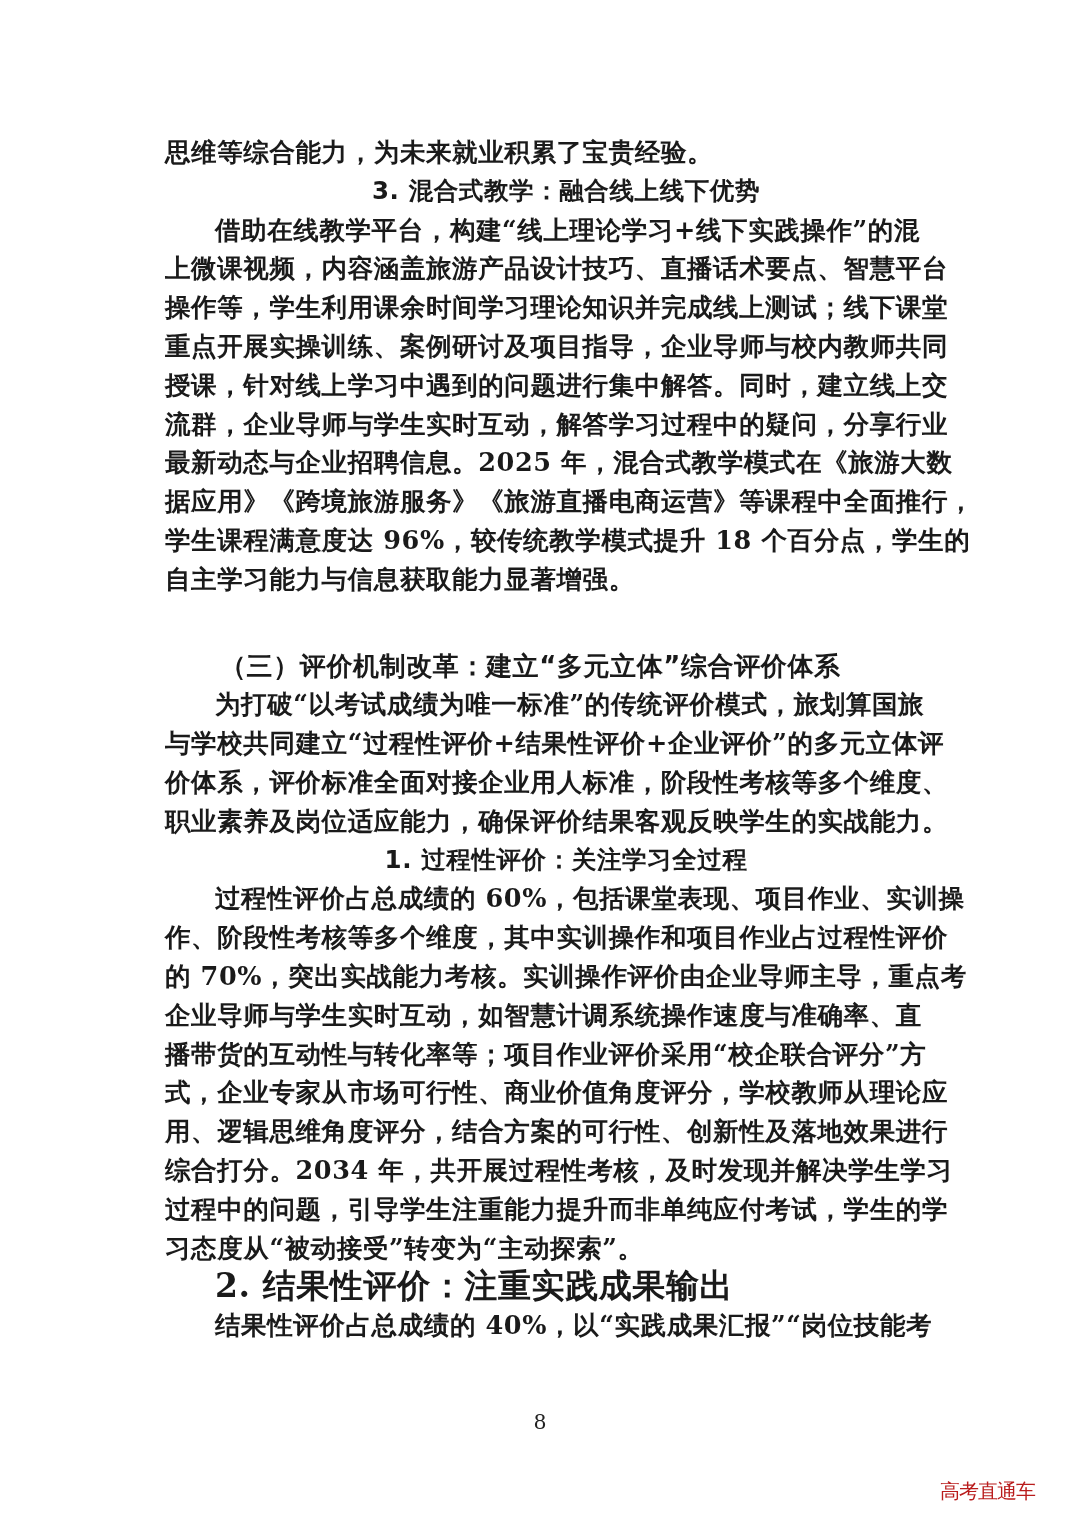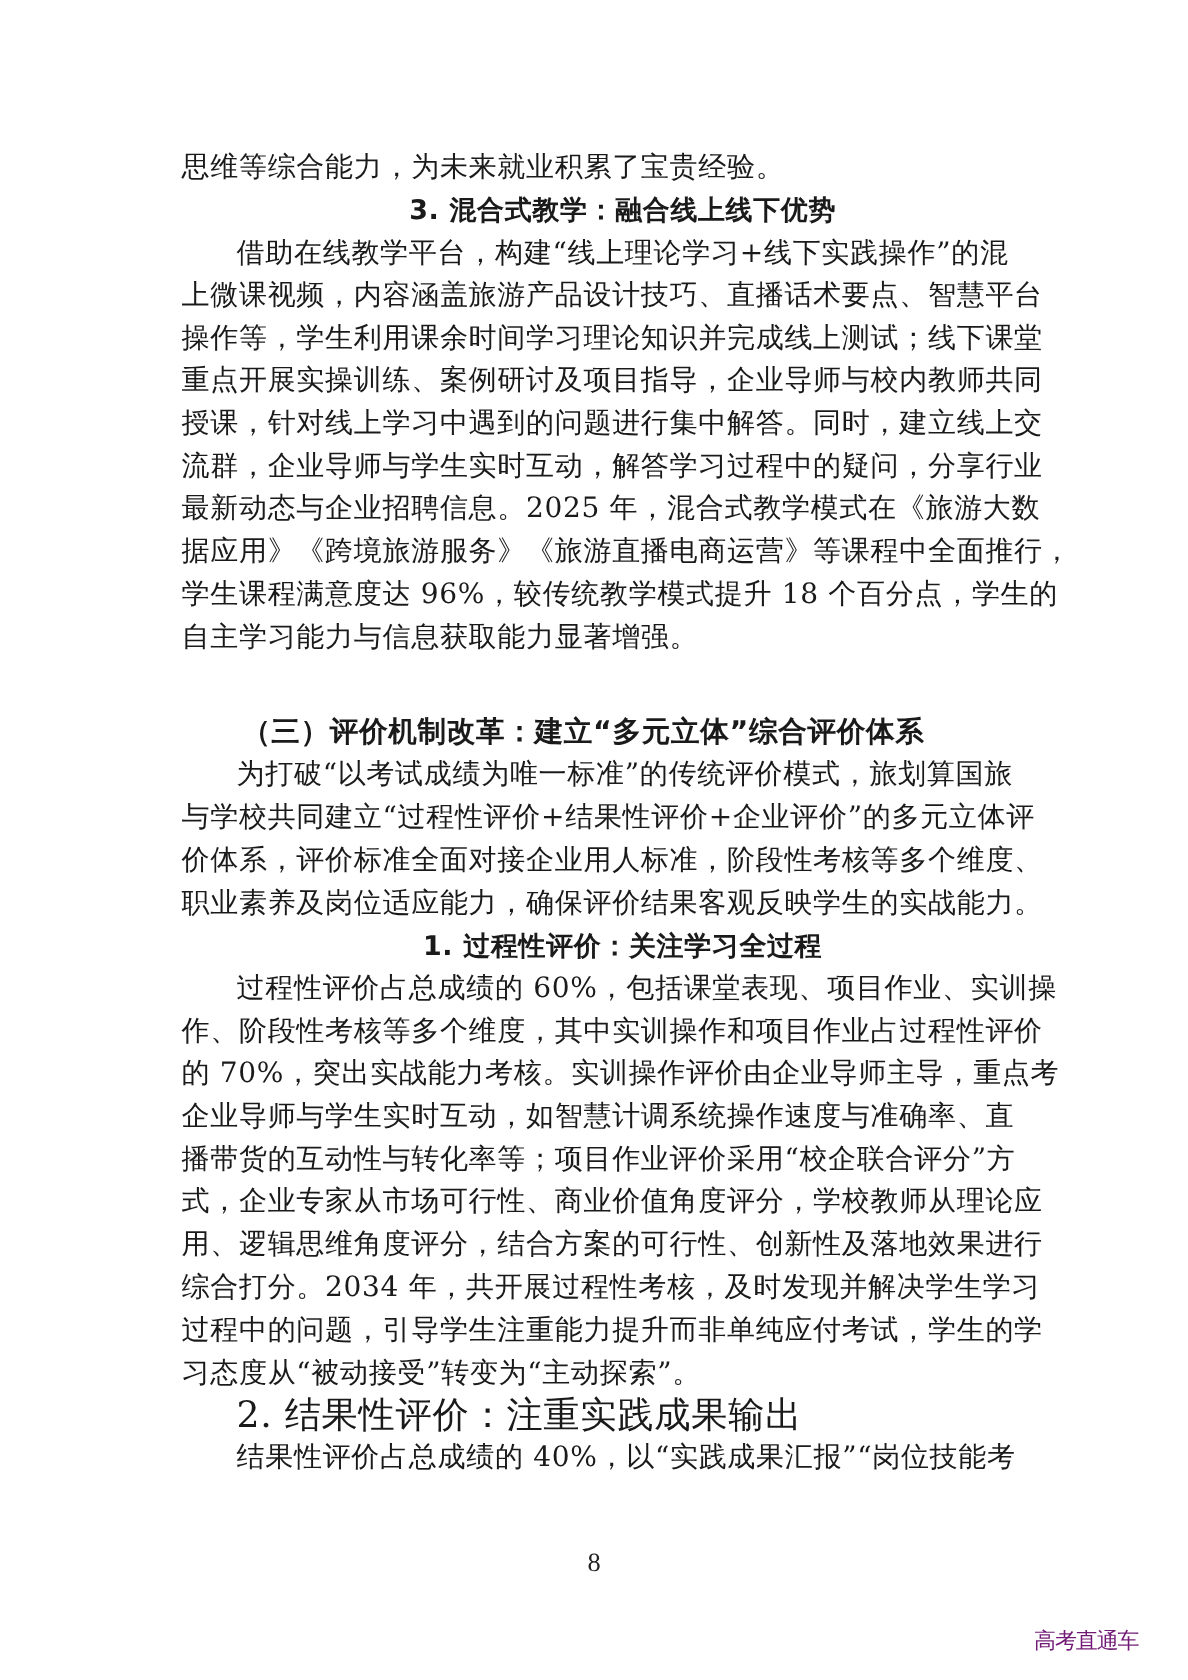--- a/index.html
+++ b/index.html
@@ -3,34 +3,34 @@
 <meta charset="utf-8">
 <style>
   html, body { margin: 0; padding: 0; }
   body {
     width: 1080px; height: 1527px; background: #ffffff; position: relative; overflow: hidden;
     font-family: "DejaVu Serif", "Liberation Serif", serif; color: #1a1a1a;
   }
   .page { position: absolute; left: 165px; top: 133px; width: 752px; }
   .line {
     height: 38.8px; line-height: 38.8px; font-size: 25.5px; white-space: nowrap;
-    letter-spacing: 0.6px; overflow: visible;
+    letter-spacing: 0.6px; overflow: visible; font-weight: bold;
   }
   .justify { text-align: justify; text-align-last: justify; }
   .indent { padding-left: 50px; }
   .h3 { font-family: "DejaVu Sans", "Liberation Sans", sans-serif; font-weight: bold; font-size: 24.5px; padding-left: 50px; text-align: center; }
   .h2 { font-family: "DejaVu Sans", "Liberation Sans", sans-serif; font-weight: bold; font-size: 26px; padding-left: 55px; margin-top: 48px; }
   .h3plain { font-size: 33px; padding-left: 50px; }
   .pagenum {
     position: absolute; left: 0; width: 1080px; top: 1408px; text-align: center;
     font-family: "Liberation Serif", serif; font-size: 24px; color: #222;
   }
   .watermark {
     position: absolute; left: 940px; top: 1478px; font-family: "DejaVu Sans", sans-serif;
-    font-size: 20px; color: #701a75; letter-spacing: -1px;
+    font-size: 20px; color: #b91c1c; letter-spacing: -1px;
     text-shadow: 1px 1px 0 #fff, -1px -1px 0 #fff;
   }
 </style>
 </head>
 <body>
 
 <div class="page">
   <div class="line justify" style="text-align-last:left;">思维等综合能力，为未来就业积累了宝贵经验。</div>
   <div class="line h3">3. 混合式教学：融合线上线下优势</div>
 

